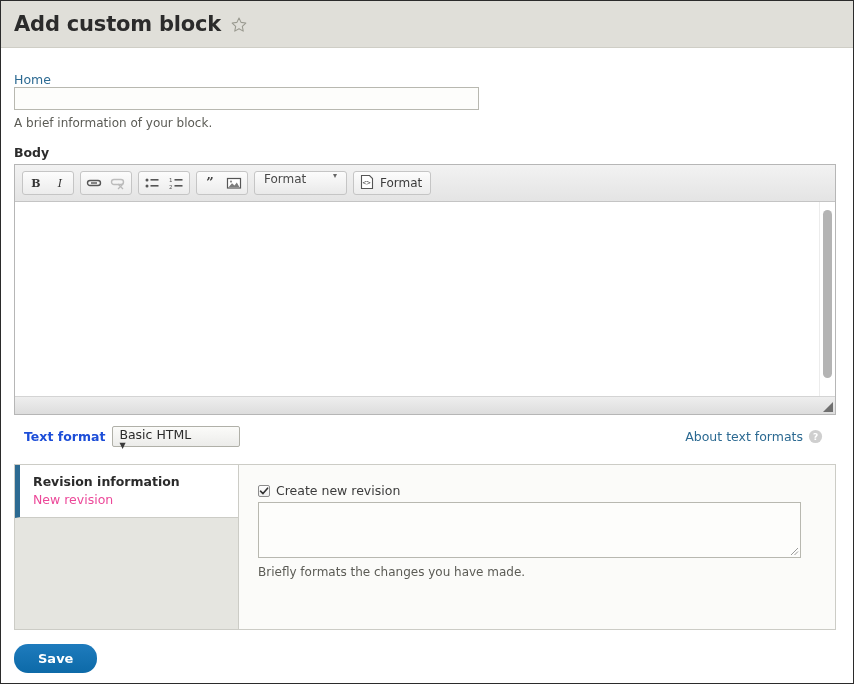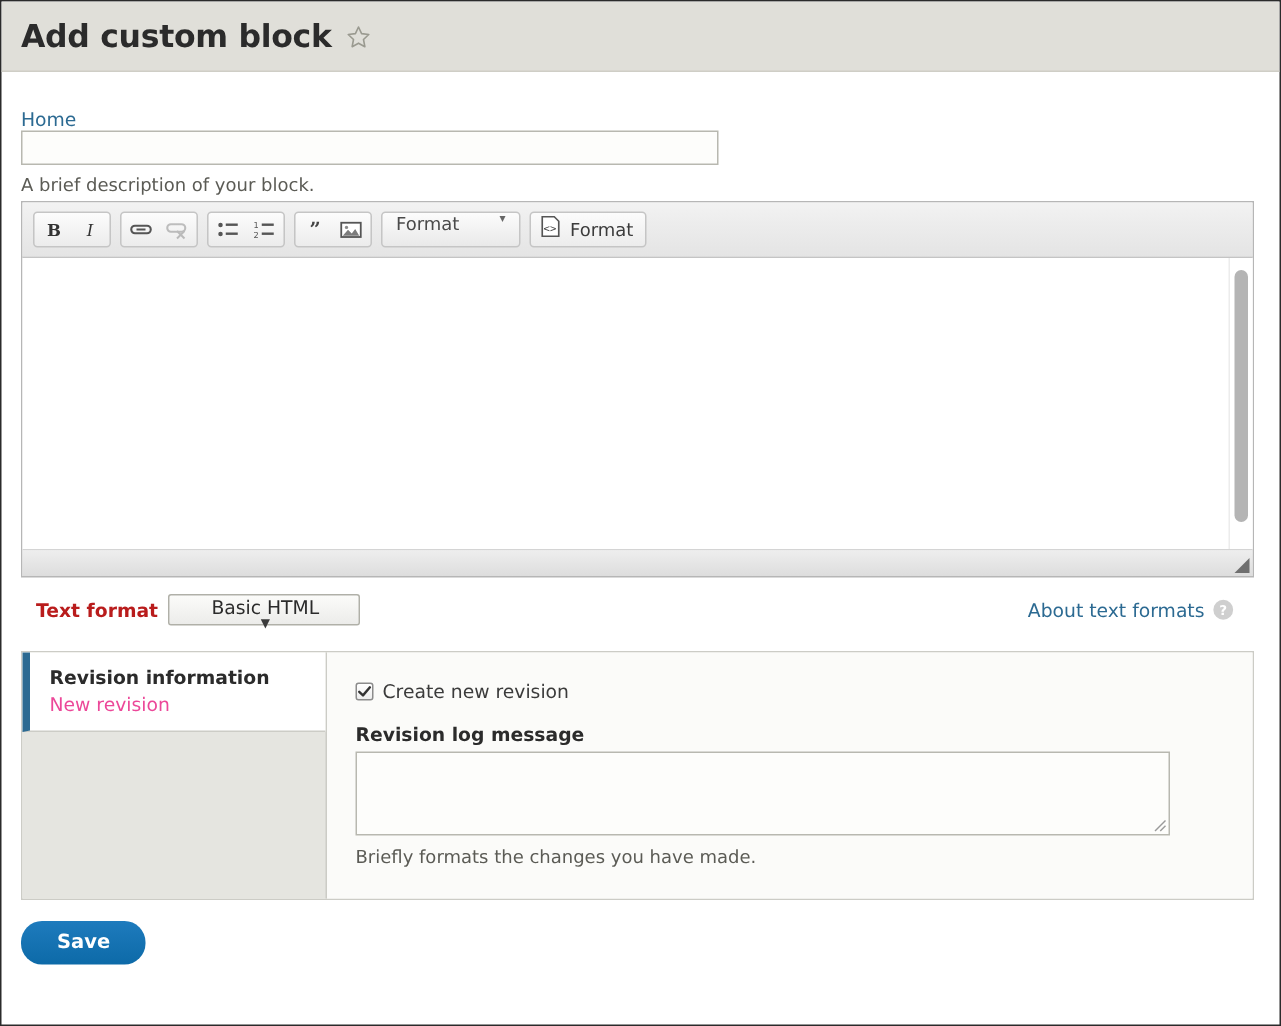--- a/index.html
+++ b/index.html
@@ -211,31 +211,31 @@
     height: 26px;
   }
   .format-left {
     display: flex;
     align-items: center;
     gap: 7px;
   }
   .format-label {
     font-weight: bold;
     font-size: 12.5px;
-    color: #b91c1c;
+    color: #1d4ed8;
     text-align: center;
   }
   .format-select {
     width: 128px;
     height: 21px;
     border: 1px solid #b0b0a8;
     border-radius: 2px;
     background: linear-gradient(to bottom, #fbfbf9 0%, #ececea 100%);
     display: flex;
-    align-items: center;
+    align-items: flex-start;
     justify-content: space-between;
     padding: 0 5px 0 6px;
     box-sizing: border-box;
     font-size: 12.5px;
     color: #2b2b2b;
     flex-direction: column;
   }
   .select-arrow {
     font-size: 8px;
     color: #3b3b3b;
@@ -261,21 +261,21 @@
   .vtabs {
     margin: 15px 13px 0 13px;
     width: 822px;
     box-sizing: border-box;
     border: 1px solid #ccccc6;
     background: #fbfbf9;
     display: flex;
     min-height: 166px;
   }
   .vtabs-menu {
-    width: 203px;
+    width: 224px;
     background: #e5e5e0;
     border-right: 1px solid #ccccc6;
     box-sizing: border-box;
   }
   .vtab-item {
     background: #ffffff;
     border-left: 5px solid #2c6a92;
     border-bottom: 1px solid #ccccc6;
     padding: 9px 10px 10px 13px;
     box-sizing: border-box;
@@ -375,23 +375,24 @@
   </div>
 
   <div class="breadcrumb">
     <a href="#">Home</a>
   </div>
 
   <div class="form-area">
 
     
     <input class="text-input" type="text" placeholder="" style="">
-    <div class="description">A brief description of your block.</div>
+    <div class="description">A brief information of your block.</div>
 
     
+    <div class="field-label">Body</div>
 
     <div class="cke">
 
       <div class="cke-top">
 
         <div class="cke-group">
           <div class="cke-btn">
             <svg width="14" height="14" viewBox="0 0 14 14" aria-hidden="true">
               <text x="7" y="11" font-family="DejaVu Serif, serif" font-size="11" font-weight="bold" text-anchor="middle" fill="#333">B</text>
             </svg>
@@ -512,21 +513,20 @@
     <div class="vtabs-pane">
       <div class="checkbox-row">
         <span class="checkbox">
           <svg width="10" height="10" viewBox="0 0 10 10" aria-hidden="true">
             <path d="M1.5 5.2 L4 7.6 L8.6 2.2" fill="none" stroke="#333" stroke-width="1.6" stroke-linecap="round" stroke-linejoin="round"></path>
           </svg>
         </span>
         <span class="checkbox-label">Create new revision</span>
       </div>
 
-      <div class="sub-label">Revision log message</div>
 
       <div class="log-textarea">
         <svg class="ta-resizer" viewBox="0 0 9 9">
           <line x1="8" y1="1" x2="1" y2="8" stroke="#9a9a9a" stroke-width="1"></line>
           <line x1="8" y1="4.5" x2="4.5" y2="8" stroke="#9a9a9a" stroke-width="1"></line>
         </svg>
       </div>
 
       <div class="help-text">Briefly formats the changes you have made.</div>
     </div>

